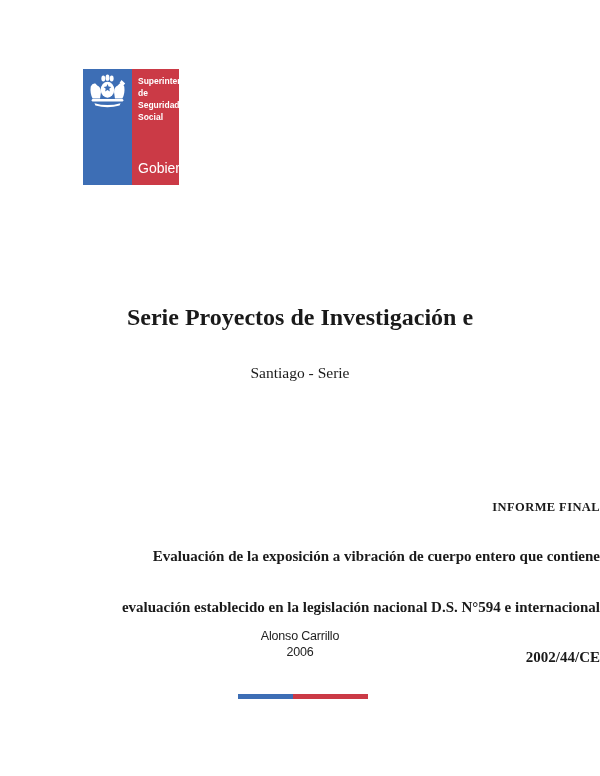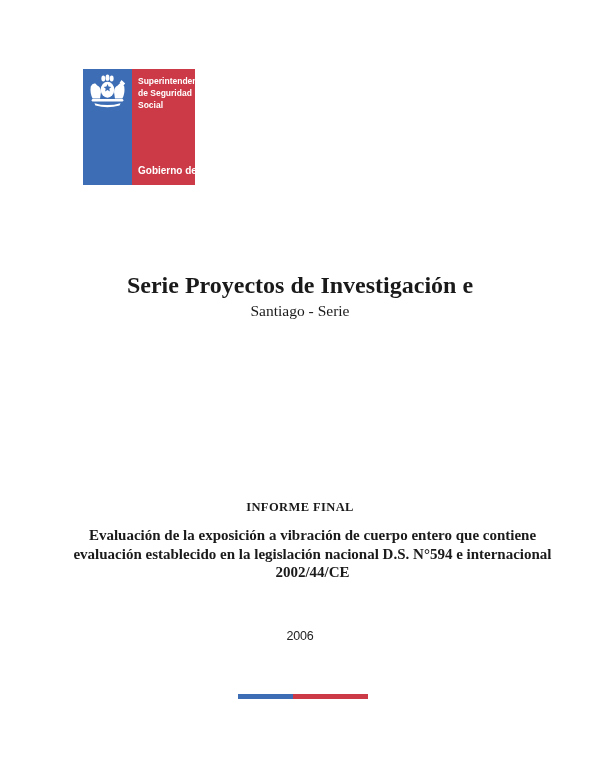--- a/index.html
+++ b/index.html
@@ -15,21 +15,21 @@
     overflow: hidden;
     font-family: "Liberation Serif", serif;
     color: #1a1a1a;
   }
 
   
   .logo {
     position: absolute;
     left: 83px;
     top: 69px;
-    width: 112px;
+    width: 96px;
     height: 116px;
     display: flex;
     border-radius: 26px;
   }
   .logo-blue {
     width: 49px;
     height: 100%;
     background: var(--brand-blue, #3d6eb5);
     position: relative;
   }
@@ -56,22 +56,22 @@
     font-weight: bold;
     font-size: 8.5px;
     line-height: 12px;
   }
   .logo-gov {
     position: absolute;
     bottom: 9px;
     left: 6px;
     color: #ffffff;
     font-family: "Liberation Sans", sans-serif;
-    font-weight: bold;
-    font-size: 10px;
+    font-weight: normal;
+    font-size: 14px;
     white-space: nowrap;
   }
 
   
   .title-block {
     position: absolute;
     left: 0;
     right: 0;
     top: 270px;
     text-align: center;
@@ -87,39 +87,40 @@
     line-height: 18px;
     margin-top: 2px;
   }
 
   
   .report-block {
     position: absolute;
     left: 0;
     right: 0;
     top: 500px;
-    text-align: center;
+    text-align: right;
   }
   .report-heading {
     font-size: 12.5px;
     font-weight: bold;
     line-height: 15px;
     letter-spacing: 0.4px;
   }
   .report-title {
     margin-top: 11px;
     font-size: 15px;
     font-weight: bold;
     line-height: 18.5px;
     padding-left: 25px;
   }
   .report-title .line,
   .doc-title .line,
   .doc-subtitle .line {
     white-space: nowrap;
+    margin-top: 32px;
   }
 
   
   .author-block {
     position: absolute;
     left: 0;
     right: 0;
     top: 629px;
     text-align: center;
     font-family: "Liberation Sans", sans-serif;
@@ -197,20 +198,21 @@
   <div class="report-block">
     <div class="report-heading">INFORME FINAL</div>
     <div class="report-title">
       <div class="line">Evaluación de la exposición a vibración de cuerpo entero que contiene</div>
       <div class="line">evaluación establecido en la legislación nacional D.S. N°594 e internacional</div>
       <div class="line">2002/44/CE</div>
     </div>
   </div>
 
   <div class="author-block">
+    <div>Alonso Carrillo</div>
     <div>2006</div>
   </div>
 
   <div class="footer-bar">
     <div class="bar-blue"></div>
     <div class="bar-red"></div>
   </div>
 
 </div>
 

